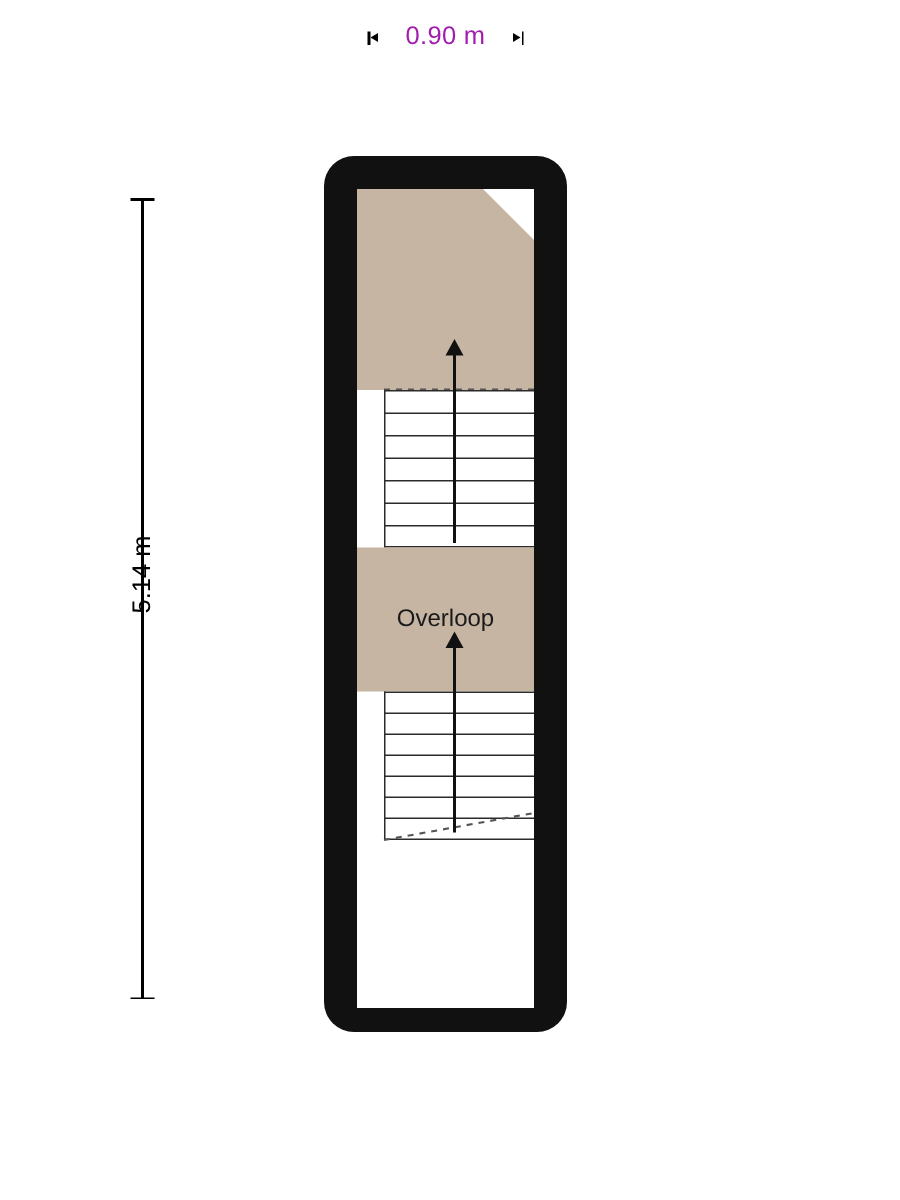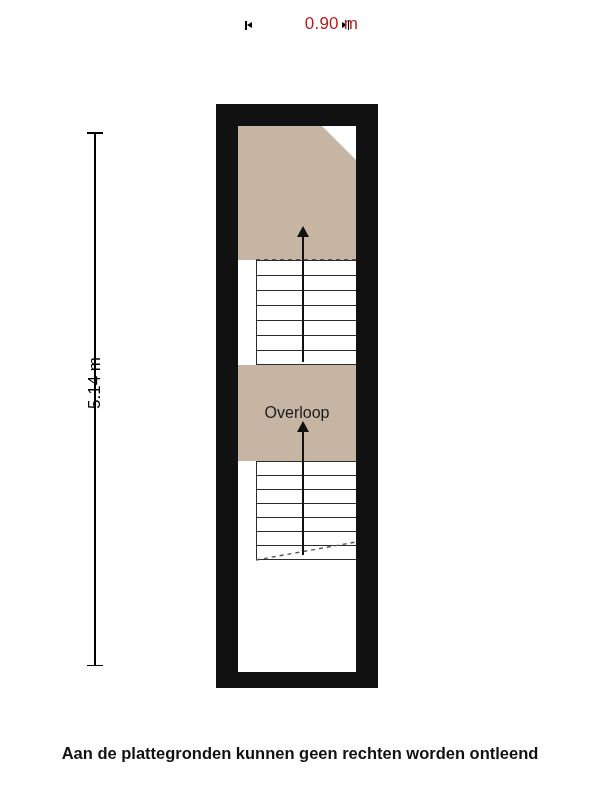--- a/index.html
+++ b/index.html
@@ -25,23 +25,23 @@
     left: 236px;
     top: 14px;
     width: 122px;
     height: 26px;
   }
   .dim-top-label {
     position: absolute;
     left: 0;
     top: 0;
     width: 122px;
-    text-align: right;
+    text-align: center;
     font-size: 17px;
-    color: #b91c1c;
+    color: #a21caf;
     letter-spacing: 0.2px;
   }
   .tick-left-top, .tick-right-top {
     position: absolute;
     top: 7px;
     width: 1.5px;
     height: 9px;
     background: #000000;
   }
   .tick-left-top { left: 9px; }
@@ -100,20 +100,21 @@
   }
 
   
   .plan {
     position: absolute;
     left: 216px;
     top: 104px;
     width: 162px;
     height: 584px;
     background: #111111;
+    border-radius: 20px;
   }
   .plan-inner {
     position: absolute;
     left: 22px;
     top: 22px;
     width: 118px;
     height: 546px;
     background: #ffffff;
     overflow: hidden;
   }
@@ -303,16 +304,15 @@
         </svg>
       </div>
 
       <div class="arrow-up arrow-upper"></div>
       <div class="arrow-up arrow-lower"></div>
 
     </div>
   </div>
 
   <div class="footer">
-    <div class="footer-line1">Aan de plattegronden kunnen geen rechten worden ontleend</div>
   </div>
 
 </div>
 
 </body></html>

